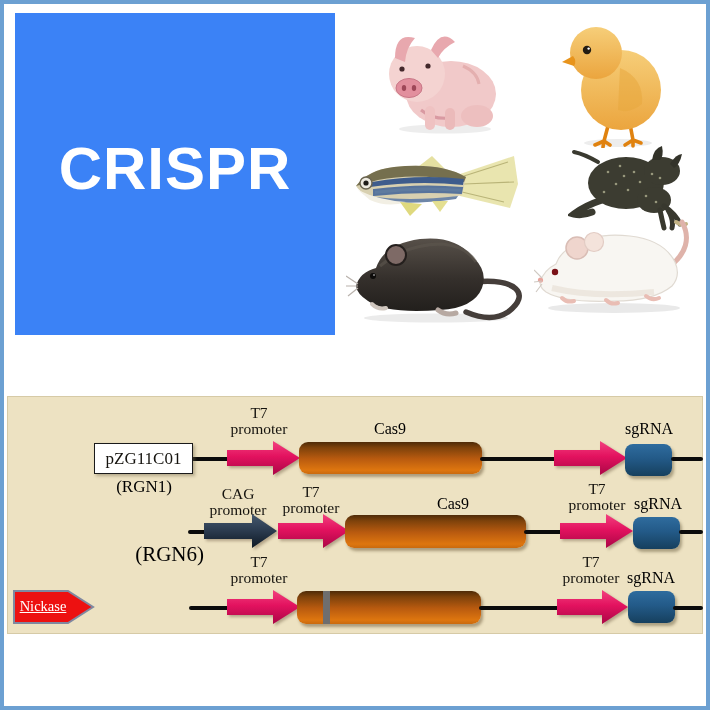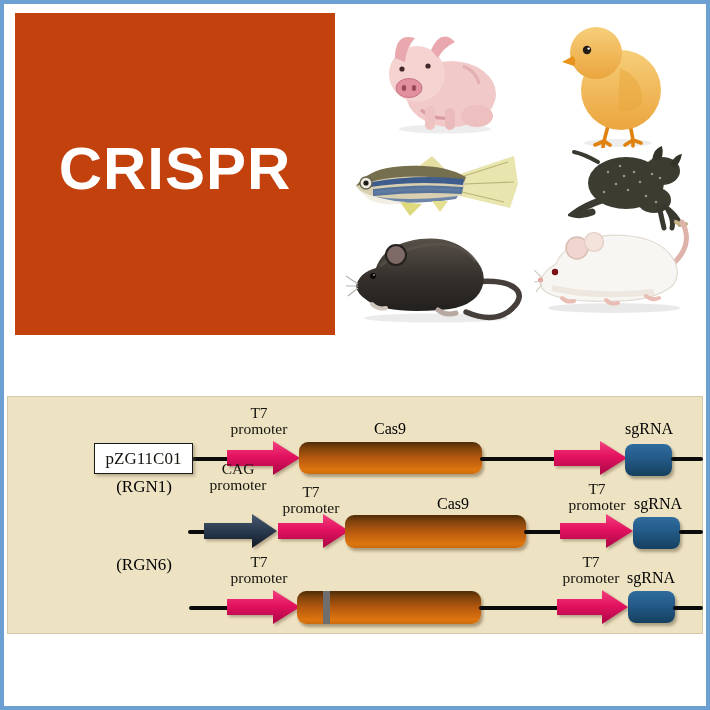--- a/index.html
+++ b/index.html
@@ -1,21 +1,21 @@
 <!DOCTYPE html>
 <html><head>
 <meta charset="utf-8">
 <style>
   html,body{margin:0;padding:0;background:#ffffff;}
   .frame{position:relative;width:710px;height:710px;background:#ffffff;overflow:hidden;
          font-family:"Liberation Serif",serif;}
   .frame-border{position:absolute;inset:0;border:4px solid #6CA0D2;pointer-events:none;z-index:50;}
 
   
-  .crispr{position:absolute;left:15px;top:13px;width:320px;height:322px;background:#c2410c;
+  .crispr{position:absolute;left:15px;top:13px;width:320px;height:322px;background:#3b82f6;
           display:flex;align-items:center;justify-content:center;}
   .crispr span{color:#ffffff;font-family:"Liberation Sans",sans-serif;font-weight:700;
                font-size:60px;letter-spacing:1px;transform:translateY(-6px);}
   .animal{position:absolute;}
 
   
   .panel{position:absolute;left:7px;top:396px;width:696px;height:238px;
          background:#EDE2C2;border:1px solid #D6CAA6;box-sizing:border-box;}
   .bline{position:absolute;height:4px;background:#0B0B0B;border-radius:2px;}
   .pbox{position:absolute;width:97px;height:29px;background:#ffffff;border:1.6px solid #1A1A1A;
@@ -207,22 +207,22 @@
     <div class="arrow" style="left:546px;top:44px;">
       <svg width="74" height="34" viewBox="0 0 74 34">
           <polygon points="0,9 46,9 46,0 73,17 46,34 46,25 0,25" fill="url(#gpink)"></polygon>
         </svg>
     </div>
     <div class="lbl-one" style="left:601px;top:24px;width:80px;">sgRNA</div>
     <div class="sgrna" style="left:617px;top:47px;"></div>
     <div class="bline" style="left:663px;top:60px;width:32px;"></div>
 
     <div class="bline" style="left:180px;top:133px;width:22px;"></div>
-    <div class="lbl-one" style="left:76px;top:160px;width:120px;font-size:17px;">(RGN6)</div>
-    <div class="lbl" style="left:190px;top:64px;width:80px;">
+    <div class="lbl-one" style="left:76px;top:149px;width:120px;font-size:21px;text-align:right;">(RGN6)</div>
+    <div class="lbl" style="left:190px;top:89px;width:80px;">
       <span>CAG</span>
       <span>promoter</span>
     </div>
     <div class="arrow" style="left:196px;top:117px;">
       <svg width="74" height="34" viewBox="0 0 74 34">
           <polygon points="0,9 48,9 48,0 73,17 48,34 48,25 0,25" fill="url(#gnavy)"></polygon>
         </svg>
     </div>
     <div class="lbl" style="left:263px;top:87px;width:80px;">
       <span>T7</span>
@@ -242,20 +242,26 @@
     </div>
     <div class="arrow" style="left:552px;top:117px;">
       <svg width="74" height="34" viewBox="0 0 74 34">
           <polygon points="0,9 46,9 46,0 73,17 46,34 46,25 0,25" fill="url(#gpink)"></polygon>
         </svg>
     </div>
     <div class="lbl-one" style="left:610px;top:99px;width:80px;">sgRNA</div>
     <div class="sgrna" style="left:625px;top:120px;"></div>
     <div class="bline" style="left:671px;top:133px;width:24px;"></div>
 
+    <div class="nickase" style="left:5px;top:193px;">
+      <svg width="82" height="34" viewBox="0 0 82 34">
+          <polygon points="1,1 55,1 80,17 55,33 1,33" fill="#ED1111" stroke="#8089A0" stroke-width="2"></polygon>
+        </svg>
+      <span class="tag">Nickase</span>
+    </div>
     <div class="bline" style="left:181px;top:209px;width:46px;"></div>
     <div class="lbl" style="left:211px;top:157px;width:80px;">
       <span>T7</span>
       <span>promoter</span>
     </div>
     <div class="arrow" style="left:219px;top:193px;">
       <svg width="74" height="34" viewBox="0 0 74 34">
           <polygon points="0,9 46,9 46,0 73,17 46,34 46,25 0,25" fill="url(#gpink)"></polygon>
         </svg>
     </div>

